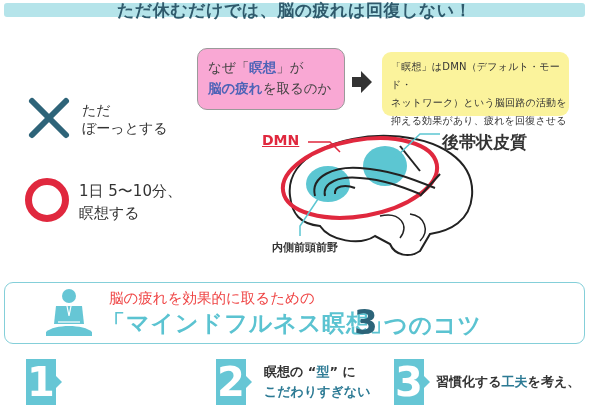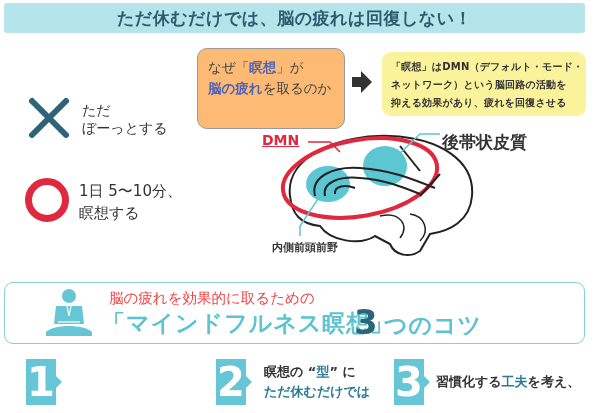--- a/index.html
+++ b/index.html
@@ -1,25 +1,25 @@
 <!DOCTYPE html>
 <html><head>
 <meta charset="utf-8">
 <style>
   html, body { margin:0; padding:0; }
   body { width:600px; height:413px; background:#ffffff; position:relative; overflow:hidden;
          font-family:"DejaVu Sans", sans-serif; color:#333; }
   .abs { position:absolute; }
-  .banner { left:4px; top:3px; width:581px; height:30px; background:#b5e4ea; border-radius:3px;
+  .banner { left:4px; top:3px; width:581px; height:14px; background:#b5e4ea; border-radius:3px;
             display:flex; align-items:center; justify-content:center; font-weight:bold; font-size:17px; color:#2f5a6c; letter-spacing:0.5px; }
-  .qbox { left:197px; top:48px; width:148px; height:81px; border:1.3px solid #9a9a9a; border-radius:10px; background:#fdba74;
+  .qbox { left:197px; top:48px; width:148px; height:62px; border:1.3px solid #9a9a9a; border-radius:10px; background:#f9a8d4;
           padding:8px 0 0 10px; box-sizing:border-box; font-size:13.5px; line-height:21px; color:#444; }
   .hl { color:#4e63b7; font-weight:bold; }
-  .ybox { left:382px; top:52px; width:204px; height:64px; background:#fbf39c; border-radius:9px; padding:6px 0 0 9px; box-sizing:border-box;
-          font-size:10px; line-height:18px; color:#333; font-weight:bold; letter-spacing:0.2px; }
+  .ybox { left:382px; top:52px; width:187px; height:64px; background:#fbf39c; border-radius:9px; padding:6px 0 0 9px; box-sizing:border-box;
+          font-size:10px; line-height:18px; color:#333; font-weight:normal; letter-spacing:0.2px; }
   .xmark { left:27px; top:96px; width:44px; height:44px; }
   .xtext { left:82px; top:101px; font-size:14px; line-height:18px; color:#333; }
   .omark { left:25px; top:178px; width:44px; height:44px; border:7px solid #e0283e; border-radius:50%; box-sizing:border-box; }
   .otext { left:79px; top:180px; font-size:15px; line-height:22px; color:#333; }
   .brain { left:250px; top:126px; width:240px; height:135px; }
   .dmn { left:262px; top:132px; color:#e0283e; font-weight:bold; font-size:14px;text-decoration:underline; }
   .label-pc { left:442px; top:131px; font-size:17px; color:#333; font-weight:bold; }
   .label-mpfc { left:272px; top:240px; font-size:11px; color:#333; font-weight:bold; }
   .tipbox { left:4px; top:282px; width:581px; height:62px; border:1.6px solid #84cfd9; border-radius:9px; box-sizing:border-box; }
   .tip-sub { left:109px; top:289px; font-size:14.5px; color:#ef4444; }
@@ -104,21 +104,21 @@
 <div class="abs" style="left:26px;top:359px;display:flex;align-items:center;">
   <div class="step-num">1</div>
   <div class="step-tip"></div>
 </div>
 
 <div class="abs" style="left:216px;top:359px;display:flex;align-items:center;">
   <div class="step-num">2</div>
   <div class="step-tip"></div>
   <div class="step-text" style="margin-left:12px;">
     <div><span>瞑想の “</span><span class="acc">型</span><span>” に</span></div>
-    <div class="acc">ただ休むだけでは</div>
+    <div class="acc">こだわりすぎない</div>
   </div>
 </div>
 
 <div class="abs" style="left:394px;top:359px;display:flex;align-items:center;">
   <div class="step-num">3</div>
   <div class="step-tip"></div>
   <div class="step-text" style="margin-left:6px;">
     <div><span>習慣化する</span><span class="acc">工夫</span><span>を考え、</span></div>
   </div>
 </div>

